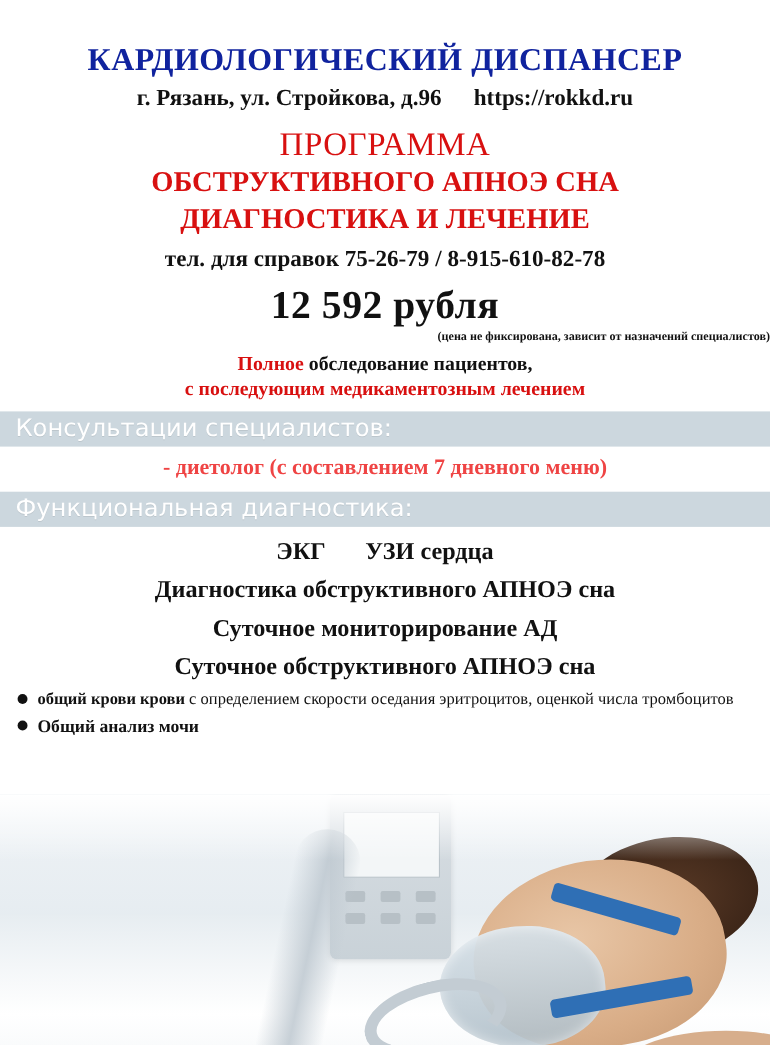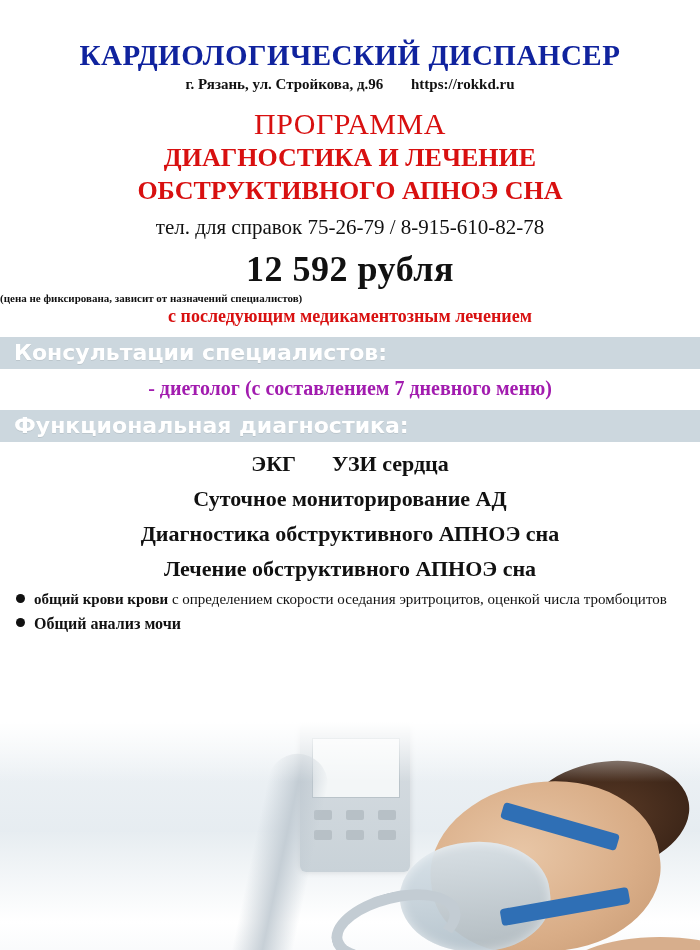--- a/index.html
+++ b/index.html
@@ -138,21 +138,21 @@
     font-weight: bold;
     font-size: 29px;
     letter-spacing: 0.5px;
     margin-top: 8px;
     line-height: 1.05;
   }
   .org-sub {
     text-align: center;
     color: #111111;
     font-weight: bold;
-    font-size: 15px;
+    font-size: 21px;
     margin-top: 6px;
   }
   .org-sub .site { margin-left: 24px; }
 
   .prog-word {
     text-align: center;
     color: #d81010;
     font-weight: normal;
     font-size: 30px;
     margin-top: 14px;
@@ -162,34 +162,34 @@
     text-align: center;
     color: #d81010;
     font-weight: bold;
     font-size: 26px;
     line-height: 1.18;
     margin-top: 2px;
   }
   .phone-line {
     text-align: center;
     color: #111111;
-    font-weight: normal;
+    font-weight: bold;
     font-size: 21px;
     margin-top: 8px;
   }
   .price {
     text-align: center;
     color: #111111;
     font-weight: bold;
     font-size: 36px;
     margin-top: 8px;
     letter-spacing: 0.5px;
   }
   .price-note {
-    text-align: left;
+    text-align: right;
     color: #111111;
     font-weight: bold;
     font-size: 11px;
     margin-top: 2px;
   }
   .full-line {
     text-align: center;
     color: #111111;
     font-weight: bold;
     font-size: 18px;
@@ -201,39 +201,39 @@
     color: #d81010;
     font-weight: bold;
     font-size: 18px;
     margin-top: 2px;
   }
 
   .section-head {
     background: #ccd7de;
     color: #ffffff;
     font-size: 22px;
-    font-weight: bold;
+    font-weight: normal;
     padding: 3px 0 4px 14px;
     margin-top: 10px;
     font-family: "DejaVu Sans", sans-serif;
     text-shadow: 0 1px 0 rgba(0,0,0,0.08);
   }
 
   .spec-row {
     text-align: center;
     color: #111111;
     font-weight: bold;
     font-size: 20px;
     margin-top: 12px;
   }
   .spec-row .left { display: inline-block; min-width: 250px; text-align: left; padding-left: 48px;}
   .spec-row .right { display: inline-block; }
   .spec-row2 {
     text-align: center;
-    color: #a21caf;
+    color: #ef4444;
     font-weight: bold;
     font-size: 20px;
     margin-top: 8px;
   }
 
   .diag-row {
     text-align: center;
     color: #111111;
     font-weight: bold;
     font-size: 22px;
@@ -298,42 +298,45 @@
   <div class="content">
 
     <div class="org-title">КАРДИОЛОГИЧЕСКИЙ  ДИСПАНСЕР</div>
 
     <div class="org-sub">
       <span>г. Рязань, ул. Стройкова, д.96</span>
       <span class="site">https://rokkd.ru</span>
     </div>
 
     <div class="prog-word">ПРОГРАММА</div>
+    <div class="prog-line">ОБСТРУКТИВНОГО АПНОЭ СНА</div>
     <div class="prog-line">ДИАГНОСТИКА И ЛЕЧЕНИЕ</div>
-    <div class="prog-line">ОБСТРУКТИВНОГО АПНОЭ СНА</div>
 
     <div class="phone-line">тел. для справок 75-26-79 / 8-915-610-82-78</div>
 
     <div class="price">12 592 рубля</div>
     <div class="price-note">(цена не фиксирована, зависит от назначений специалистов)</div>
 
+    <div class="full-line">
+      <span class="red">Полное</span><span> обследование пациентов,</span>
+    </div>
     <div class="full-line2">с последующим медикаментозным лечением</div>
 
     <div class="section-head">Консультации специалистов:</div>
 
     <div class="spec-row2">- диетолог   (с составлением 7 дневного меню)</div>
 
     <div class="section-head">Функциональная диагностика:</div>
 
     <div class="diag-row">
       <span>ЭКГ</span><span class="gap"></span><span>УЗИ сердца</span>
     </div>
+    <div class="diag-row">Диагностика обструктивного АПНОЭ сна</div>
     <div class="diag-row">Суточное мониторирование АД</div>
-    <div class="diag-row">Диагностика обструктивного АПНОЭ сна</div>
-    <div class="diag-row">Лечение обструктивного АПНОЭ сна</div>
+    <div class="diag-row">Суточное обструктивного АПНОЭ сна</div>
 
 
     <ul class="lab-list">
       <li>
         <span class="bullet"></span><b>общий крови крови</b><span> с определением скорости оседания эритроцитов, оценкой числа тромбоцитов</span>
       </li>
       <li class="big">
         <span class="bullet"></span><b>Общий анализ мочи</b><span></span>
       </li>
     </ul>

